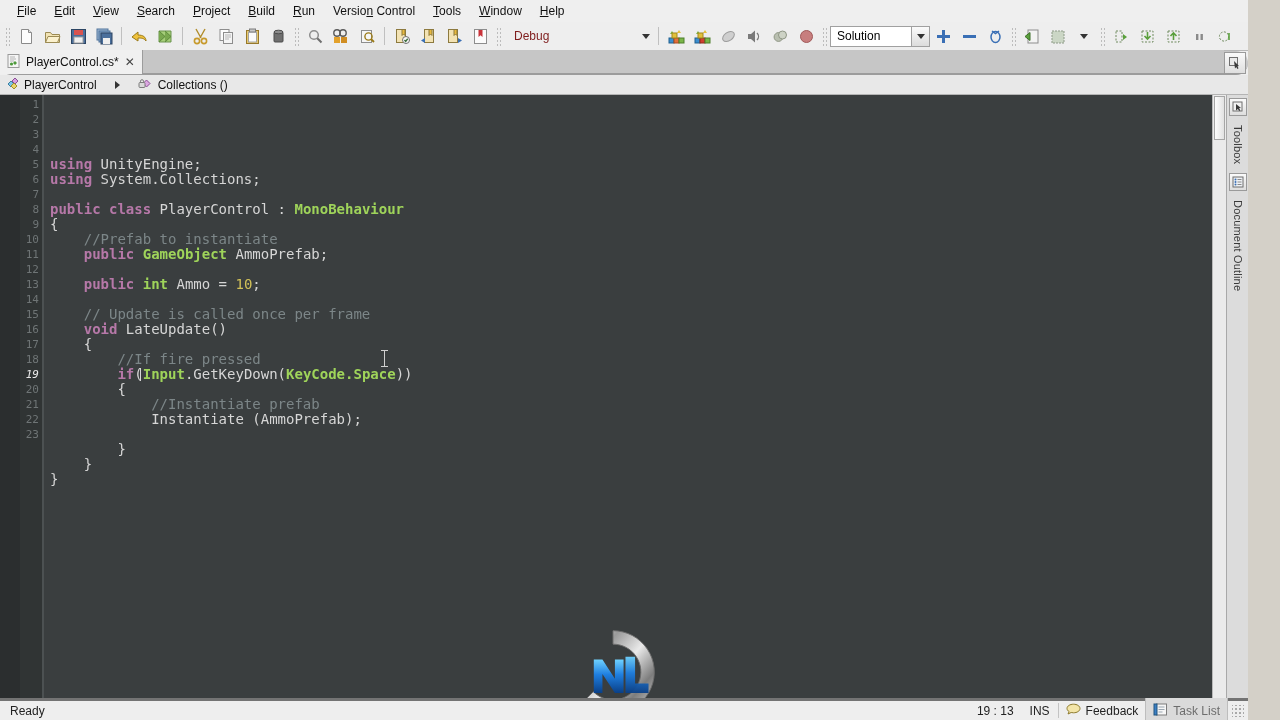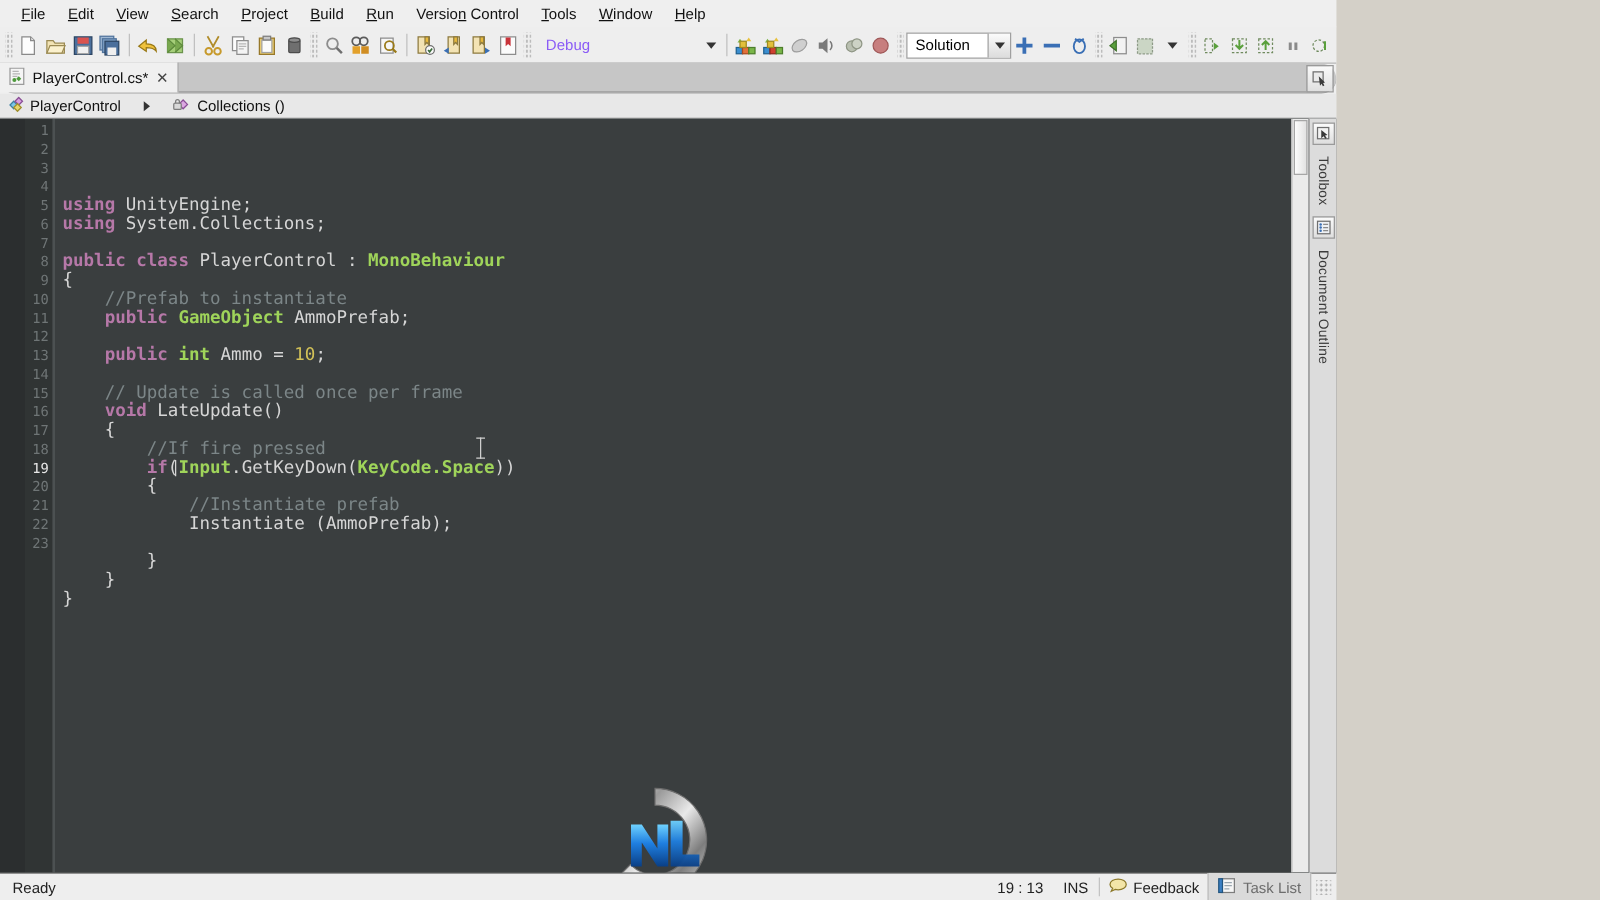--- a/index.html
+++ b/index.html
@@ -4,21 +4,21 @@
 <style>
   * { box-sizing: border-box; margin:0; padding:0; }
   html,body { width:1280px; height:720px; overflow:hidden; }
   body {
     font-family: "Liberation Sans", sans-serif;
     font-size: 12px;
     background: #d4d0c8;
     color: #000;
     -webkit-font-smoothing: antialiased;
   }
-  .app { width:1069px; height:720px; display:flex; flex-direction:column; background:#efefef; }
+  .app { width:1248px; height:720px; display:flex; flex-direction:column; background:#efefef; }
 
   
   .menubar {
     height:22px; background:#efefef; display:flex; align-items:center;
     padding-left:8px; border-bottom:1px solid #efefef; flex:0 0 22px;
   }
   .menu-item {
     padding:2px 9px; font-size:12px; color:#111; cursor:default; line-height:16px;
     white-space:nowrap;
   }
@@ -42,21 +42,21 @@
   .tb-combo {
     height:21px; border:1px solid #a0a0a0; background:#fff; display:flex;
     align-items:center; font-size:12px; padding-left:6px; margin:0 0;
   }
   .tb-combo .lbl { flex:1; color:#000; }
   .tb-combo .arrow { width:18px; height:19px; display:flex; align-items:center;
     justify-content:center; background:linear-gradient(#fbfbfb,#dcdcdc);
     border-left:1px solid #a0a0a0; }
   .tb-flatcombo {
     height:24px; display:flex; align-items:center; font-size:12px;
-    padding:0 4px 0 10px; min-width:150px; color:#8b5cf6;
+    padding:0 4px 0 10px; min-width:150px; color:#7f1d1d;
   }
   .tb-flatcombo .lbl { flex:1; }
   .caret-dn {
     width:0;height:0;border-left:4px solid transparent;border-right:4px solid transparent;
     border-top:5px solid #333;
   }
 
   
   .tabstrip {
     height:24px; background:#c6c6c6; display:flex; align-items:flex-end;
@@ -89,21 +89,21 @@
   .editor-wrap { flex:1; display:flex; min-width:0; position:relative; background:#3a3e3f; overflow:hidden; }
 
   .fold-strip { width:20px; background:#2b2e2f; flex:0 0 20px; }
   .gutter {
     width:22px; flex:0 0 22px; background:#32363700; background-color:#303434;
     text-align:right; padding-right:3px; color:#6f7576;
     font-family:"DejaVu Sans Mono", monospace; font-size:11px; line-height:15px;
     padding-top:2px; user-select:none;
   }
   .gutter .ln { height:15px; }
-  .gutter .ln.cur { color:#e8e8e8; }
+  .gutter .ln.cur { color:#e8e8e8;font-style:italic; }
   .gutter-rule { width:2px; flex:0 0 2px; background:#4c5152; }
 
   .code {
     flex:1; min-width:0; position:relative; background:#3a3e3f; overflow:hidden;
     font-family:"DejaVu Sans Mono", monospace; font-size:14px; line-height:15px;
     padding-top:2px; padding-left:6px; color:#d6d6d6; white-space:pre;
   }
   .code .line { height:15px; }
   .kw   { color:#b678a8; font-weight:bold; }
   .typ  { color:#9fd45a; font-weight:bold; }
@@ -149,21 +149,21 @@
   }
 
   
   .watermark {
     position:absolute; left:50%; bottom:-22px; transform:translateX(-50%);
     width:96px; height:96px; pointer-events:none;
   }
 
   
   .statusbar {
-    height:22px; flex:0 0 22px; background:#eeeeee; border-top:1px solid #737373;
+    height:22px; flex:0 0 22px; background:#eeeeee; border-top:3px solid #737373;
     display:flex; align-items:center; font-size:12px; color:#222; padding:0 4px;
   }
   .sb-ready { padding-left:6px; flex:1; }
   .sb-cell { padding:0 8px; display:flex; align-items:center; gap:5px; }
   .sb-div { width:1px; height:15px; background:#c3c3c3; }
   .sb-btn { display:flex; align-items:center; gap:5px; padding:14px 7px; cursor:default; }
   .sb-btn.pressed { background:#dadada; border:1px solid #bdbdbd; color:#6d6d6d; }
   .grip-corner {
     width:12px;height:12px;margin-left:4px;
     background-image:radial-gradient(circle,#a9a9a9 1px, transparent 1px);

